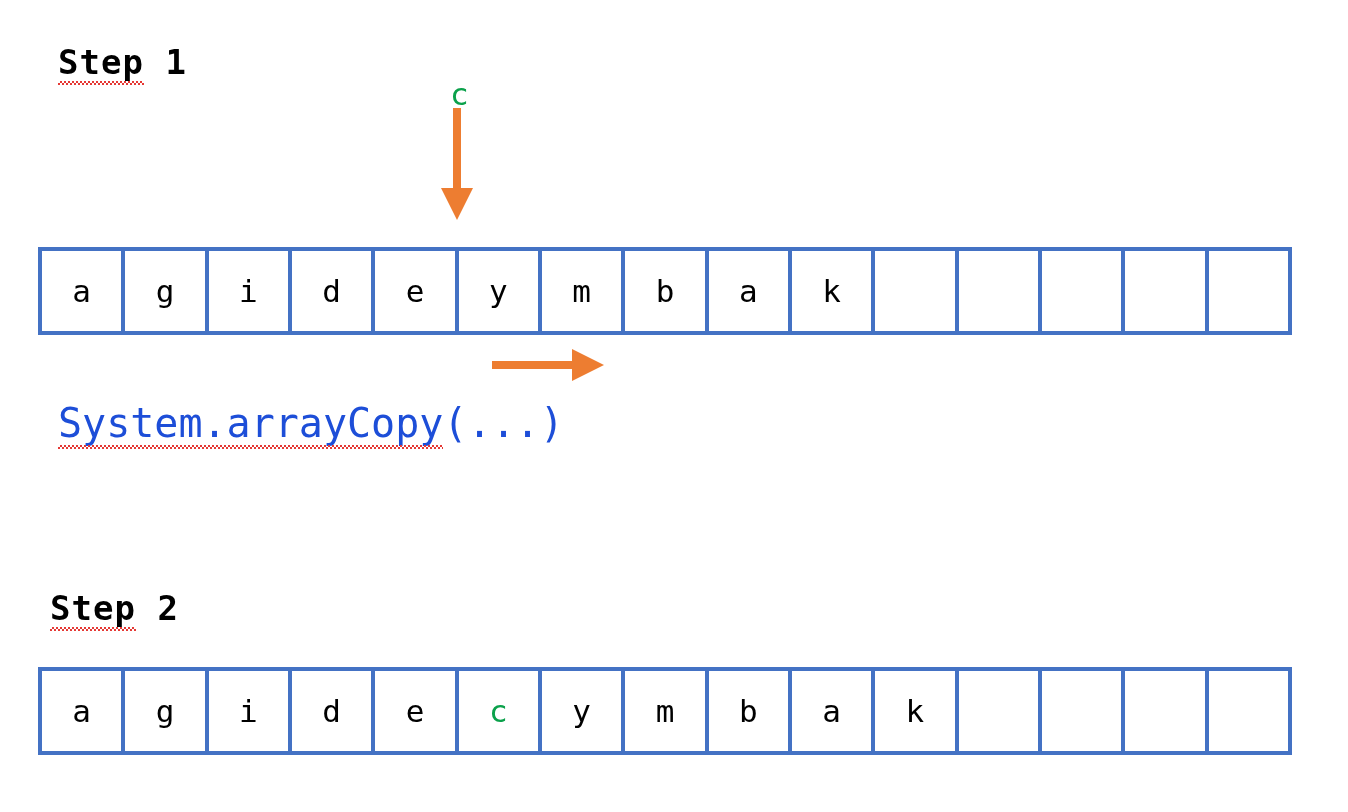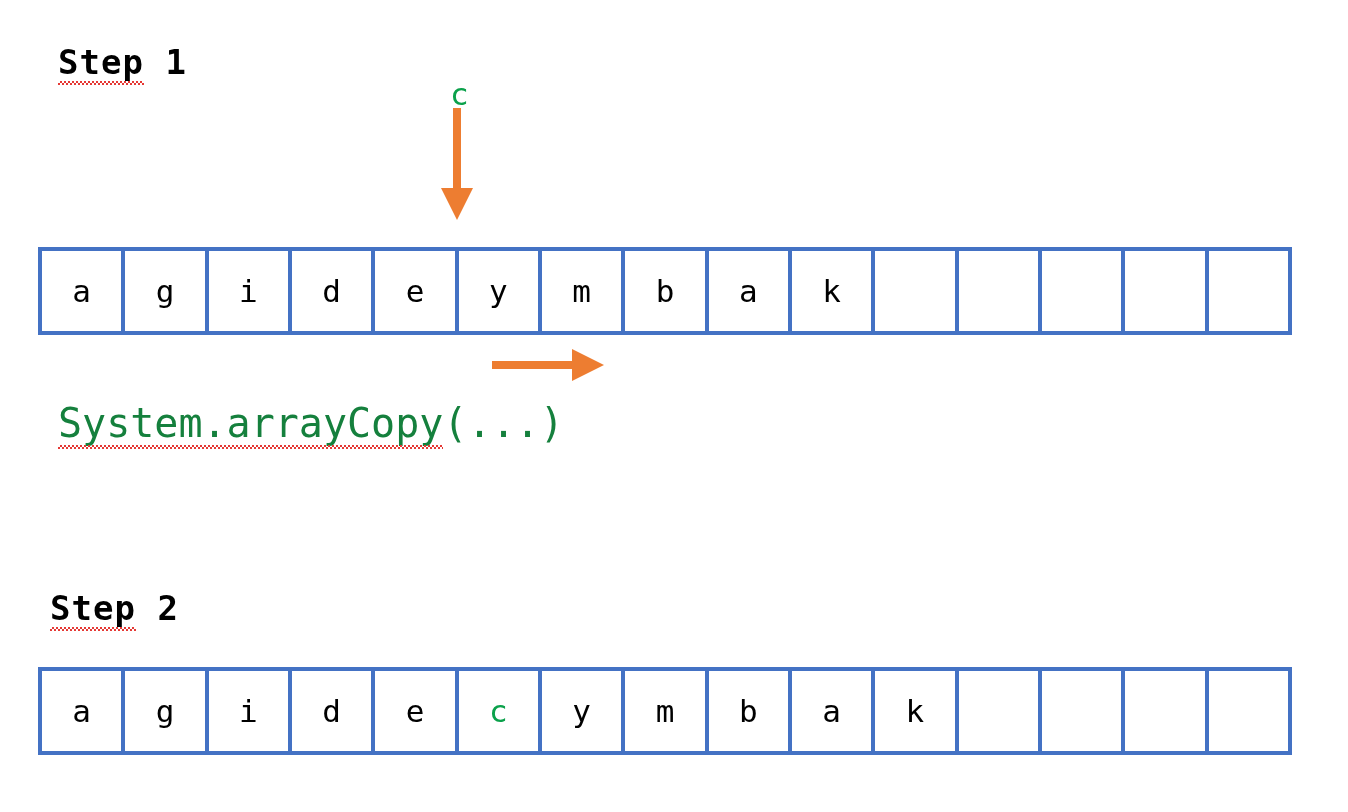--- a/index.html
+++ b/index.html
@@ -50,21 +50,21 @@
     pointer-events: none;
   }
 
   
   #code-caption {
     position: absolute;
     left: 58px;
     top: 400px;
     font-family: "DejaVu Sans Mono", "Liberation Mono", monospace;
     font-size: 40px;
-    color: #15803d;
+    color: #1d4ed8;
     white-space: pre;
   }
 
   
   .array-row {
     position: absolute;
     display: flex;
     box-sizing: border-box;
     border: 4px solid #4472C4;
     background: #ffffff;

